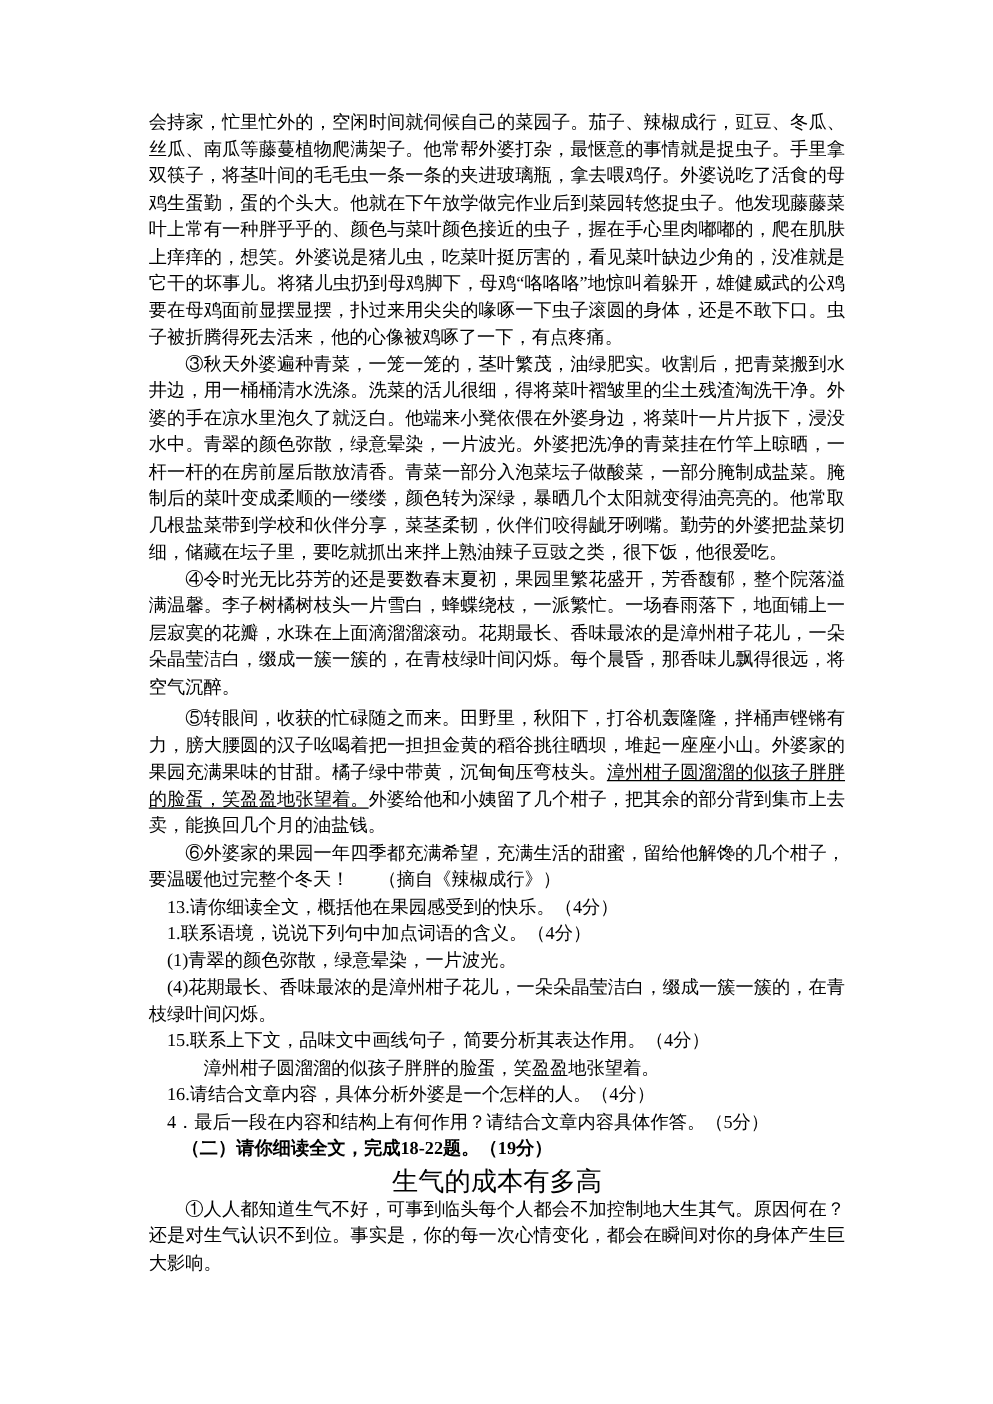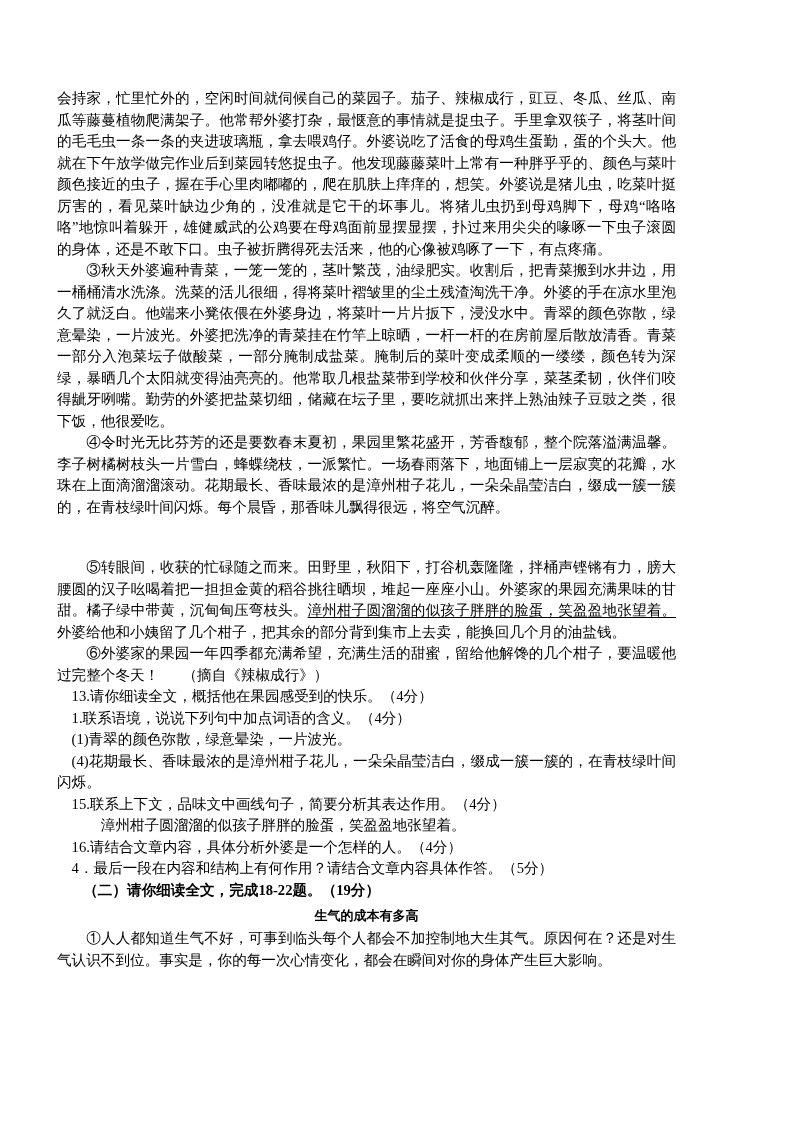--- a/index.html
+++ b/index.html
@@ -7,39 +7,39 @@
   .page {
     position: relative;
     width: 794px;
     height: 1123px;
     margin: 0 auto;
     background: #ffffff;
     color: #000000;
     font-family: "Liberation Serif", "DejaVu Serif", serif;
     font-size: 14.6px;
     line-height: 21.5px;
-    padding: 88px 118px 0 57px;
+    padding: 88px 118px 0 119px;
     text-align: justify;
     overflow: hidden;
   }
   p { text-align: justify; }
   .body-para { text-indent: 2em; }
   .no-indent { text-indent: 0; }
-  .gap-above { margin-top: 39px; }
+  .gap-above { margin-top: 4px; }
   .underlined { text-decoration: underline; text-underline-offset: 2px; }
   .question { text-indent: 1em; }
   .sub-item { text-indent: 1em; }
   .quote-line { text-indent: 3em; }
   .source { margin-left: 1.6em; }
   .section-header { font-weight: bold; text-indent: 1.8em; }
   .article-title {
     text-align: center;
     text-indent: 0;
-    font-weight: bold;
-    font-size: 13px;
+    font-weight: normal;
+    font-size: 21px;
     line-height: 25px;
     margin-top: 2px;
   }
   .author {
     text-align: center;
     text-indent: 0;
     line-height: 22px;
   }
 </style>
 </head>

